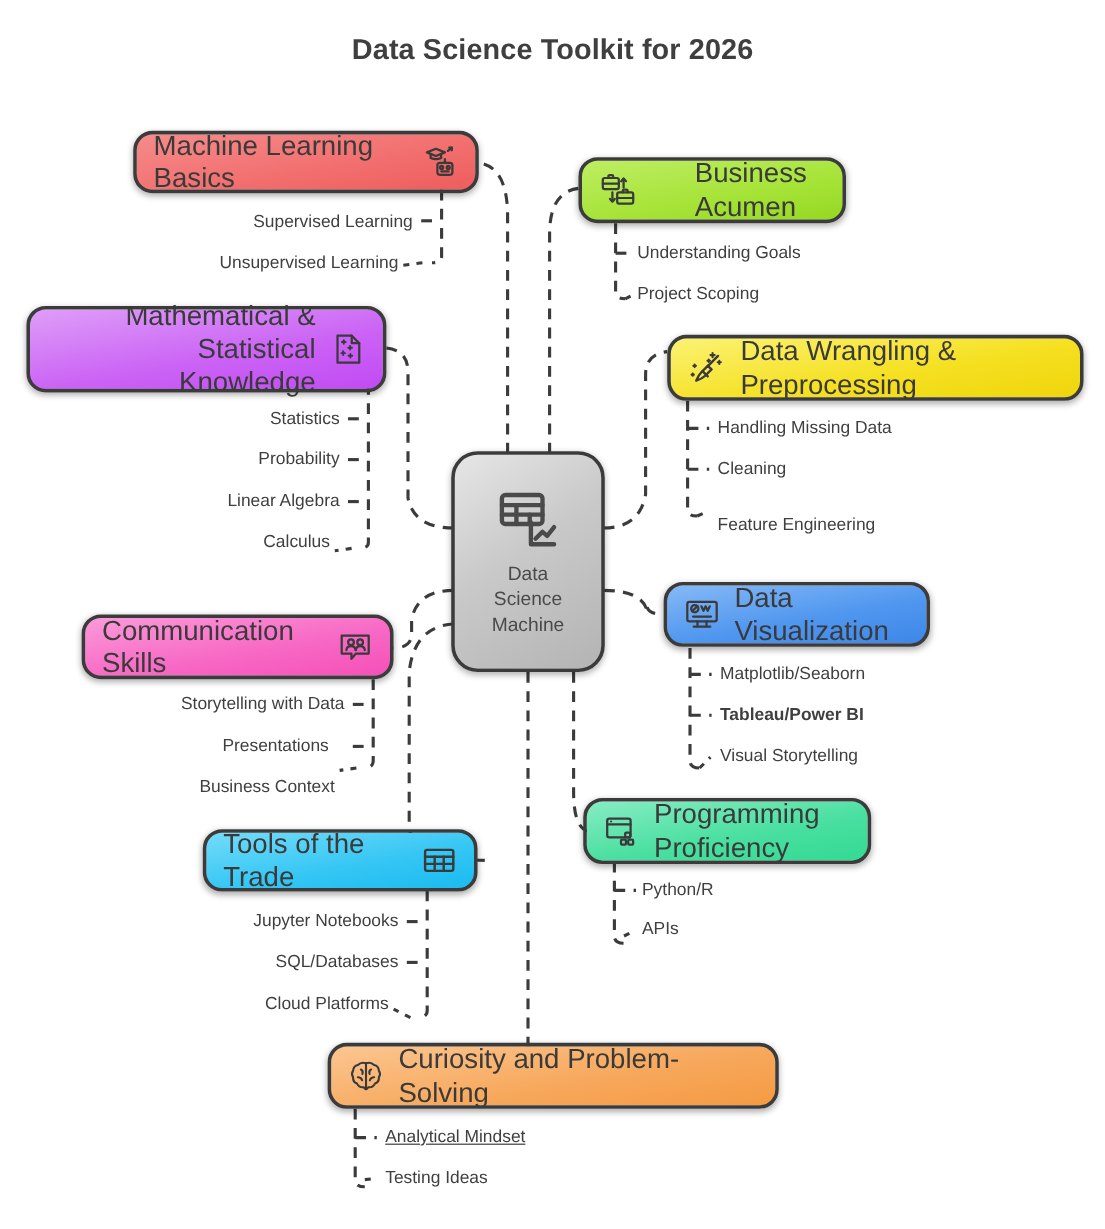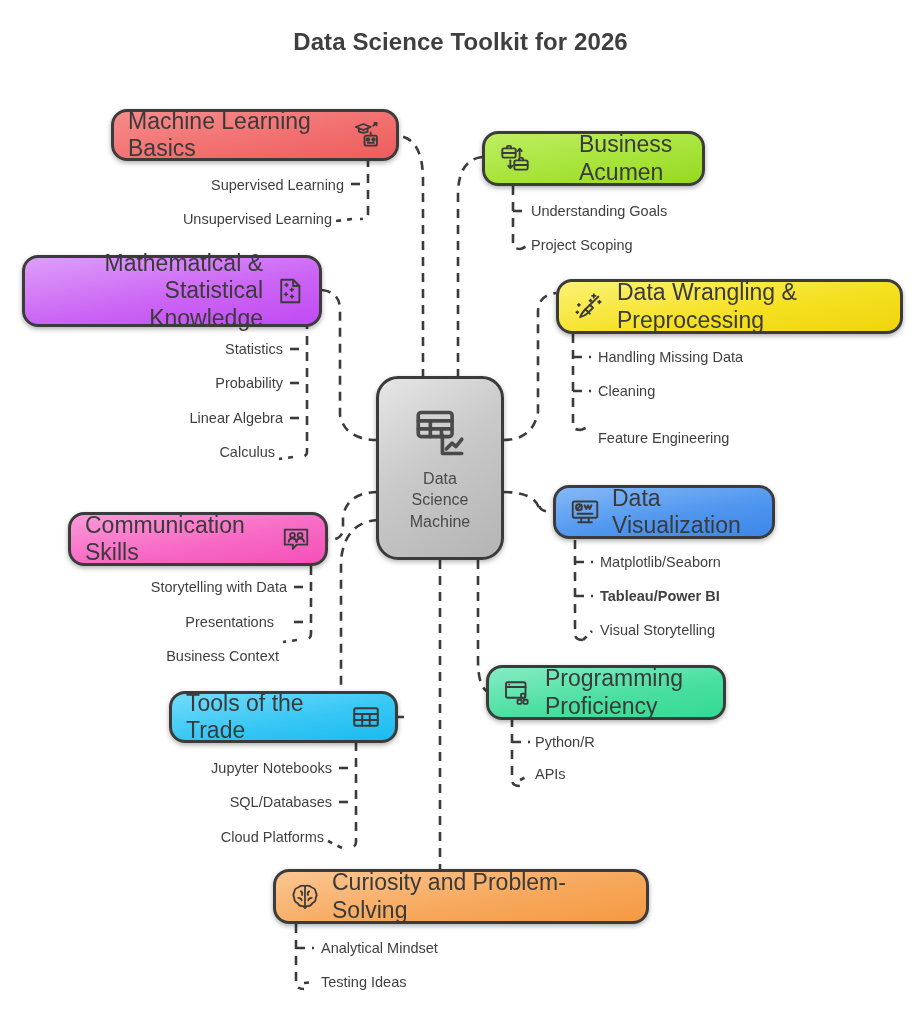--- a/index.html
+++ b/index.html
@@ -327,16 +327,16 @@
         <path d="M12 3.2 Q15.4 2.2 17.4 4.4 Q20.4 5 20.6 8.2 Q22.1 10.4 20.6 12.6 Q20.8 15.8 18 16.8 Q16.6 19.6 13.6 19.2 Q12.6 20.6 12 20.6"></path>
         <line x1="12" y1="3.4" x2="12" y2="20.4"></line>
         <path d="M8.6 7.4 Q10.3 8.2 9.6 10.4"></path>
         <path d="M6.6 12.6 Q8.8 12.6 9.4 14.6"></path>
         <path d="M15.4 7.4 Q13.7 8.2 14.4 10.4"></path>
         <path d="M17.4 12.6 Q15.2 12.6 14.6 14.6"></path>
       </svg>
     </span>
     <span class="nlabel">Curiosity and Problem-Solving</span>
   </div>
-  <div class="sub" style="left:321px; top:940px;">Analytical Mindset</div>
+  <div class="sub" style="left:321px; top:940px;text-decoration:underline;">Analytical Mindset</div>
   <div class="sub" style="left:321px; top:974px;">Testing Ideas</div>
 
 </div>
 
 </body></html>

